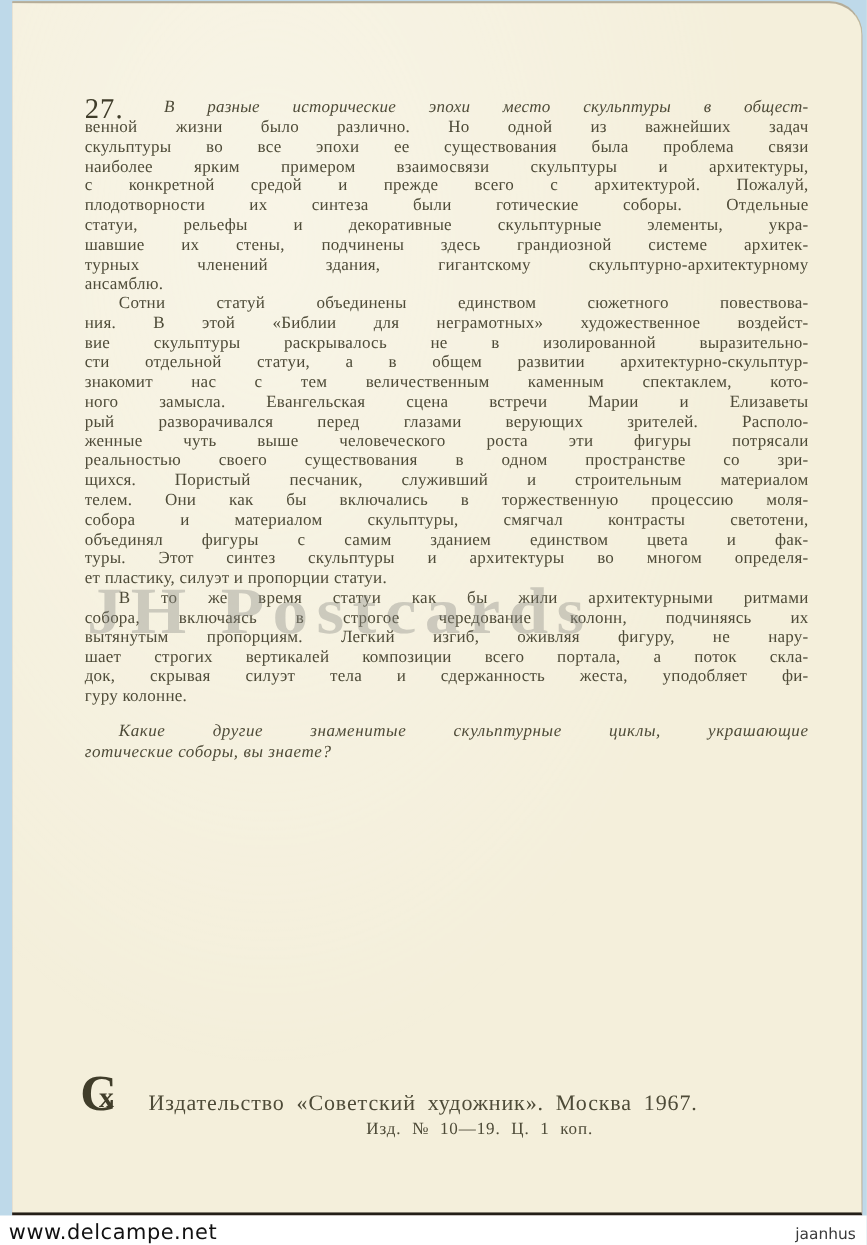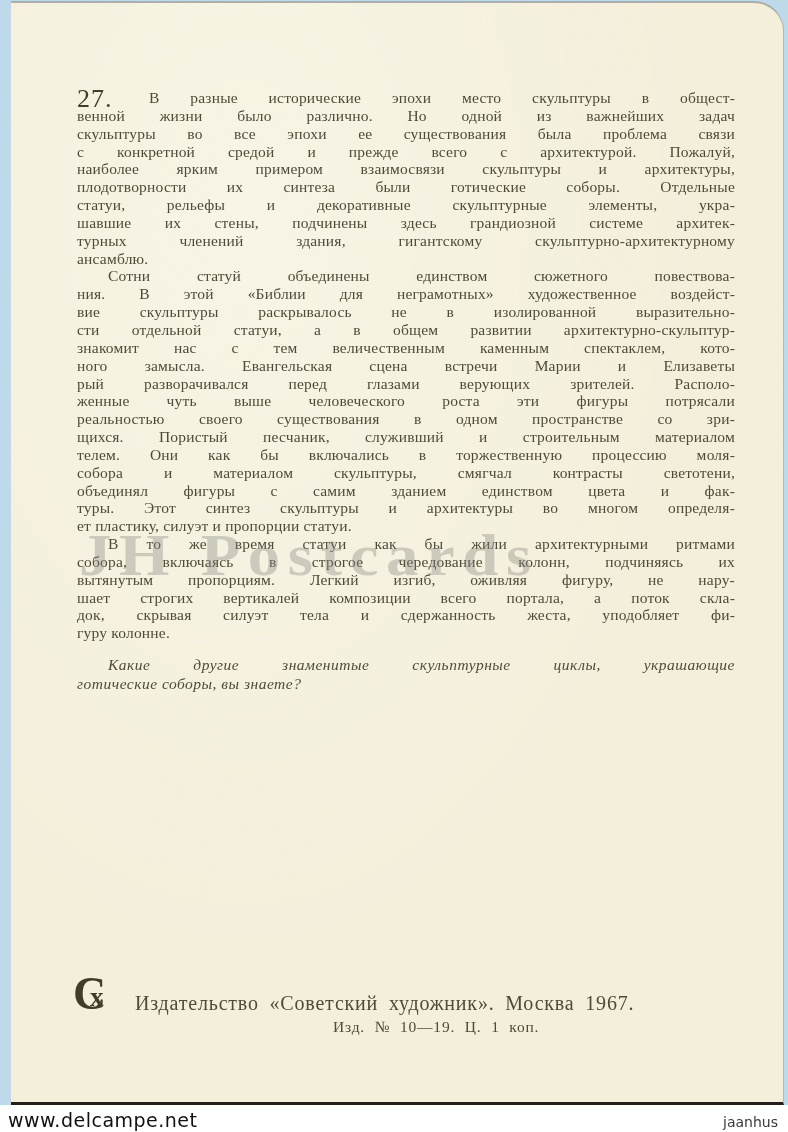--- a/index.html
+++ b/index.html
@@ -48,21 +48,21 @@
     letter-spacing:1px;
   }
   .tline{
     line-height:17.85px;
     text-align:justify;
     text-align-last:justify;
     white-space:normal;
   }
   .tline.nojust{ text-align-last:left; }
   .tline.indent{ padding-left:31px; }
-  .tline.headpad{ padding-left:72px; }
+  .tline.headpad{ padding-left:72px;font-style:italic; }
   .question{
     margin-top:13px;
     font-style:italic;
     letter-spacing:0.5px;
   }
   .question .tline{ line-height:19px; }
   .watermark-center{
     position:absolute;
     left:68px; top:518px; width:652px;
     font-family:"Liberation Serif", serif;
@@ -134,22 +134,22 @@
 
 <div class="postcard">
 
   <div class="text-block">
     <div class="card-number">27.</div>
 
     <div>
         <div class="tline headpad">В разные исторические эпохи место скульптуры в общест-</div>
         <div class="tline">венной жизни было различно. Но одной из важнейших задач</div>
         <div class="tline">скульптуры во все эпохи ее существования была проблема связи</div>
+        <div class="tline">наиболее ярким примером взаимосвязи скульптуры и архитектуры,</div>
         <div class="tline">с конкретной средой и прежде всего с архитектурой. Пожалуй,</div>
-        <div class="tline">наиболее ярким примером взаимосвязи скульптуры и архитектуры,</div>
         <div class="tline">плодотворности их синтеза были готические соборы. Отдельные</div>
         <div class="tline">статуи, рельефы и декоративные скульптурные элементы, укра-</div>
         <div class="tline">шавшие их стены, подчинены здесь грандиозной системе архитек-</div>
         <div class="tline">турных членений здания, гигантскому скульптурно-архитектурному</div>
         <div class="tline nojust">ансамблю.</div>
       </div>
 
     <div>
         <div class="tline indent">Сотни статуй объединены единством сюжетного повествова-</div>
         <div class="tline">ния. В этой «Библии для неграмотных» художественное воздейст-</div>

